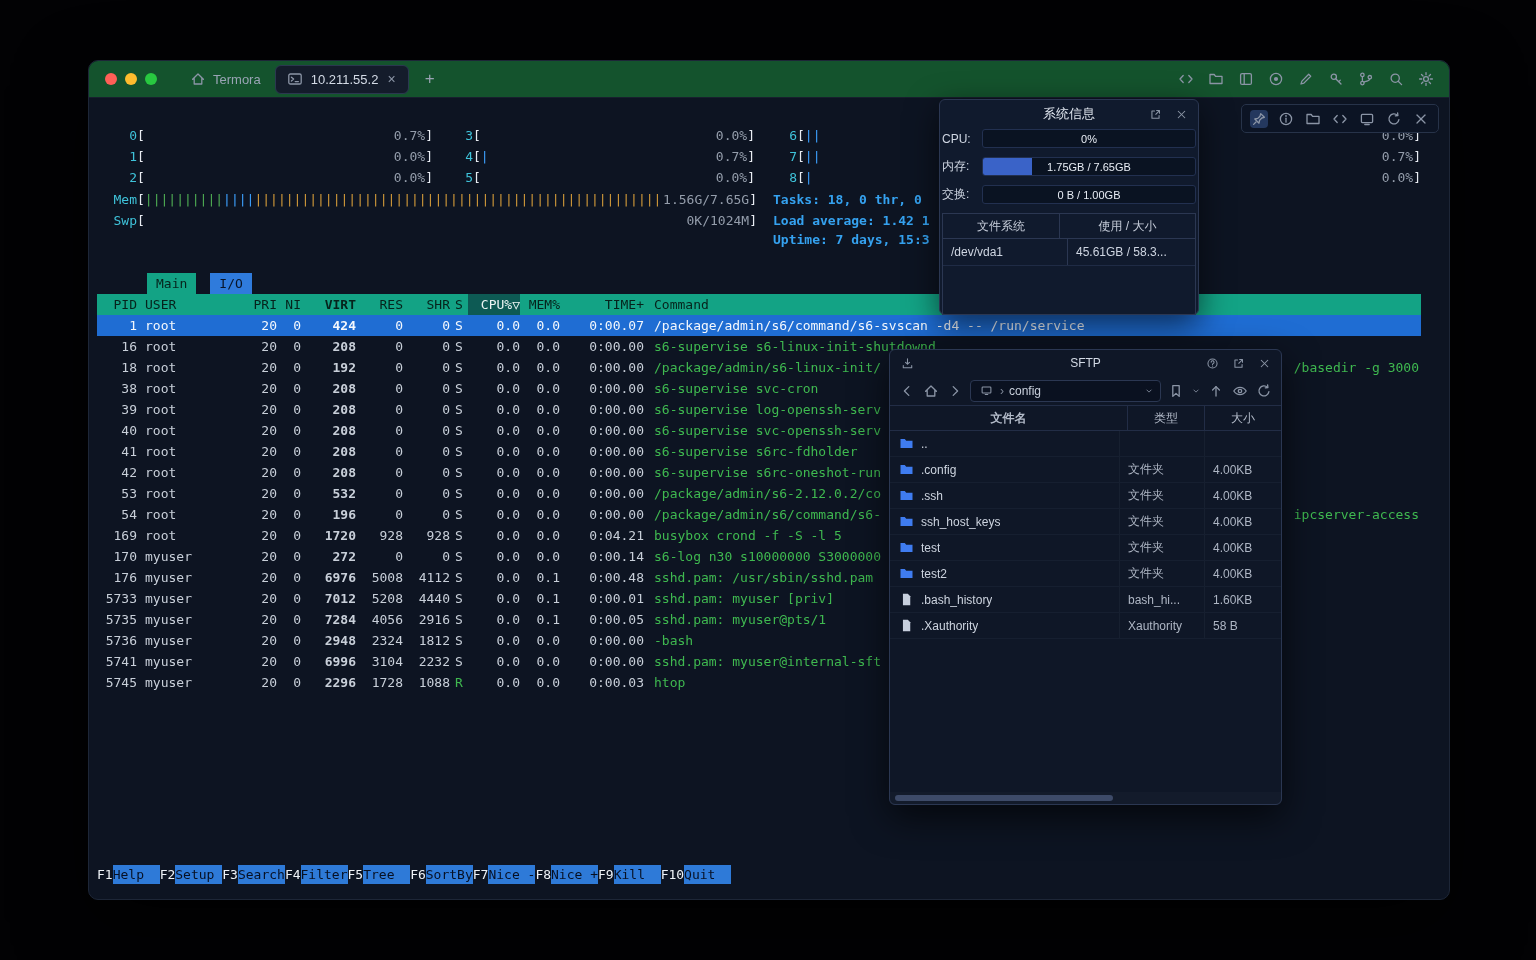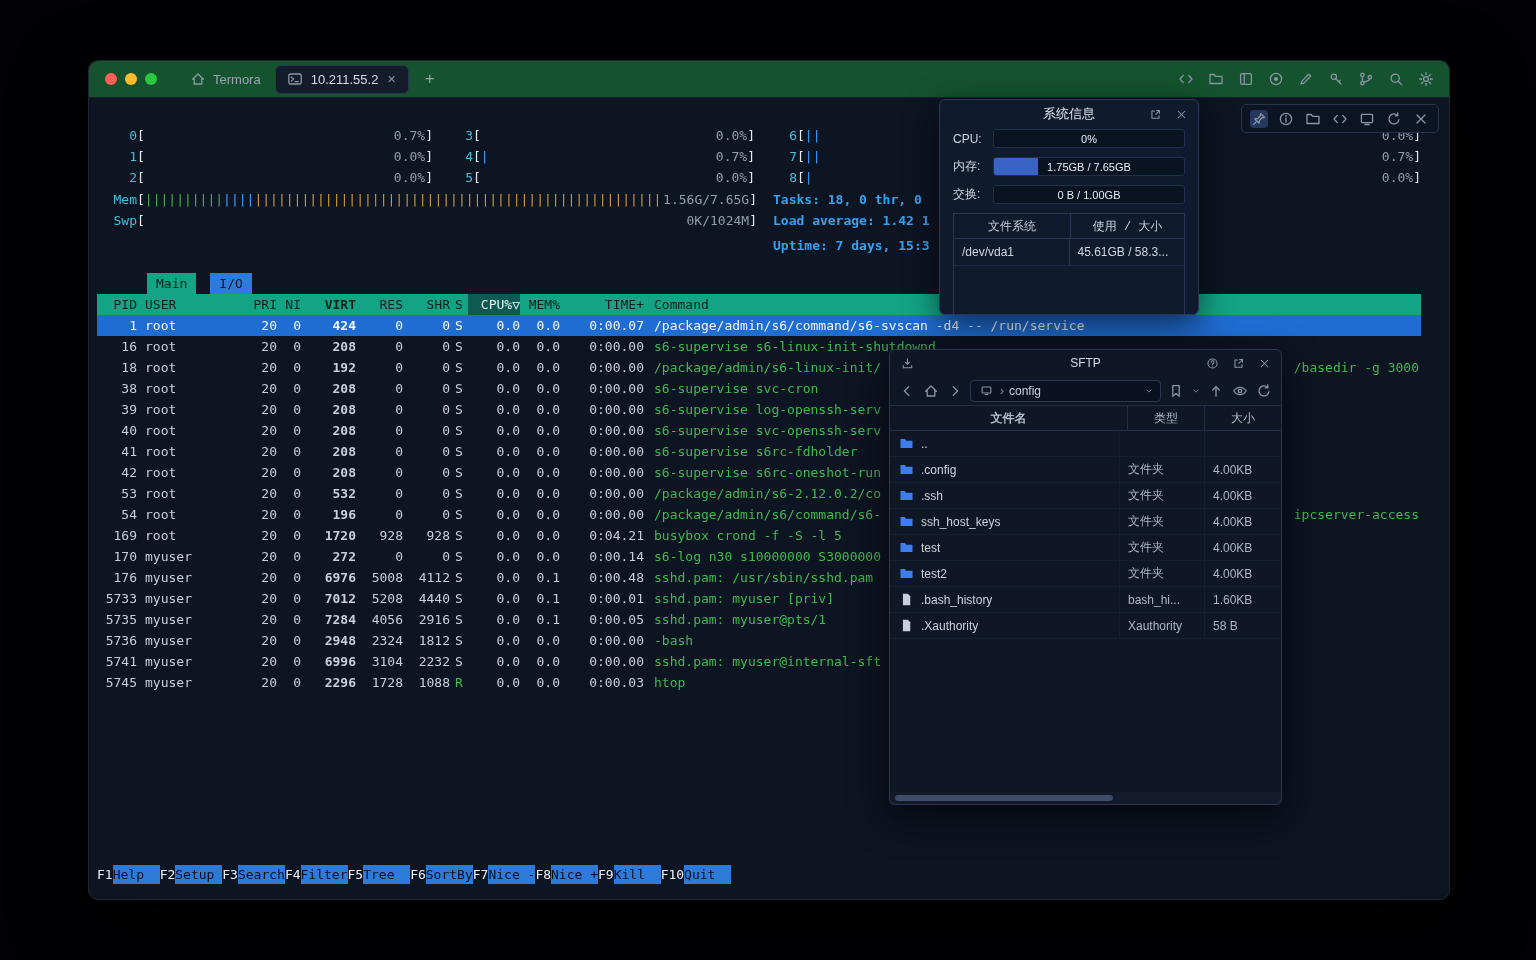--- a/index.html
+++ b/index.html
@@ -66,28 +66,28 @@
   
   .side-toolbar{position:absolute;left:1152px;top:43px;width:190px;height:27px;background:#0c1424;
                 border:1px solid #273349;border-radius:5px;display:flex;align-items:center;
                 justify-content:space-around;padding:0 3px;z-index:5;}
   
   .sysinfo{position:absolute;left:850px;top:38px;width:258px;height:214px;background:#101a2d;
            border:1px solid #2b3752;border-radius:6px;box-shadow:0 10px 32px rgba(0,0,0,.6);
            font-size:12px;color:#cfd6e2;z-index:6;}
   .si-title{height:28px;display:flex;align-items:center;justify-content:center;position:relative;font-size:13px;color:#e0e6ef;}
   .si-btns{position:absolute;right:8px;display:flex;gap:8px;align-items:center;}
-  .si-body{padding:1px 13px 0;}
+  .si-body{padding:1px 2px 0;}
   .si-row{display:flex;align-items:center;margin-bottom:9px;}
   .si-label{width:40px;}
   .si-track{flex:1;height:17px;background:#0a1322;border:1px solid #223050;border-radius:3px;position:relative;overflow:hidden;}
   .si-fill{position:absolute;left:0;top:0;bottom:0;background:#3a63c8;}
   .si-text{position:absolute;inset:0;display:flex;align-items:center;justify-content:center;font-size:11px;color:#e8edf5;}
   .si-table{margin-top:1px;border:1px solid #2b3752;height:100px;}
-  .si-thead{display:flex;height:24px;align-items:center;border-bottom:1px solid #2b3752;color:#c6cdda;font-family:Liberation Mono, monospace;}
+  .si-thead{display:flex;height:24px;align-items:center;border-bottom:1px solid #2b3752;color:#c6cdda;}
   .si-th{flex:1;text-align:center;}
   .si-col1{width:116px;max-width:116px;flex:none;border-right:1px solid #2b3752;height:100%;display:flex;align-items:center;}
   .si-thead .si-col1{justify-content:center;}
   .si-trow{display:flex;height:26px;align-items:flex-start;border-bottom:1px solid #1f2b45;}
   .si-cell{padding-left:8px;display:flex;align-items:center;height:100%;flex:1;}
   .si-trow .si-col1{padding-left:8px;justify-content:flex-start;}
   
   .sftp{position:absolute;left:800px;top:288px;width:391px;height:454px;background:#0f1727;
         border:1px solid #2b3752;border-radius:6px;box-shadow:0 12px 36px rgba(0,0,0,.65);
         font-size:12px;color:#c6cdd8;display:flex;flex-direction:column;z-index:7;}
@@ -218,21 +218,21 @@
 
     <div class="meter" style="left:16px;top:91px;width:644px">
       <span class="mnum">Mem</span><span class="mbrk">[</span><span class="mbar" id="membar"><span style="color: rgb(79, 174, 84);">||||||||||</span><span style="color: rgb(61, 161, 255);">||||</span><span style="color: rgb(210, 154, 58);">||||||||||||||||||||||||||||||||||||||||||||||||||||</span></span><span class="mval">1.56G/7.65G</span><span class="mbrk">]</span>
     </div>
     <div class="tline info" style="left:676px;top:91px">Tasks: 18, 0 thr, 0 </div>
 
     <div class="meter" style="left:16px;top:112px;width:644px">
       <span class="mnum">Swp</span><span class="mbrk">[</span><span class="mbar"></span><span class="mval">0K/1024M</span><span class="mbrk">]</span>
     </div>
     <div class="tline info" style="left:676px;top:112px">Load average: 1.42 1</div>
-    <div class="tline info" style="left:676px;top:137px">Uptime: 7 days, 15:3</div>
+    <div class="tline info" style="left:676px;top:131px">Uptime: 7 days, 15:3</div>
 
     <div class="stabs">
       <span class="stab main">Main</span>
       <span class="stab io">I/O</span>
     </div>
 
     <div class="phead" id="phead">
         <span class="pcell c-pid">PID</span>
         <span class="pcell c-user">USER</span>
         <span class="pcell c-pri">PRI</span>

